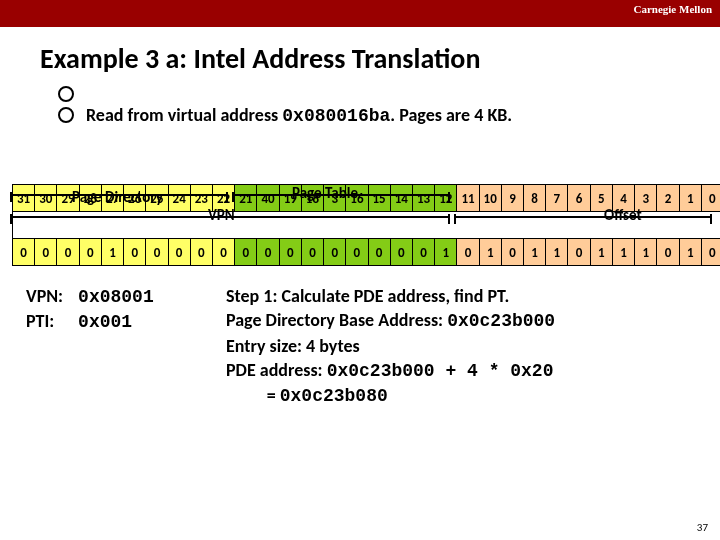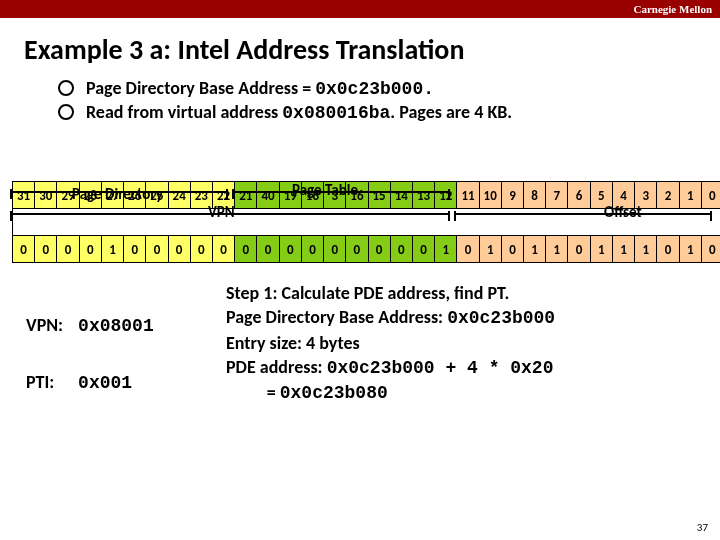--- a/index.html
+++ b/index.html
@@ -7,35 +7,35 @@
     padding: 0;
     width: 720px;
     height: 540px;
     background: #fff;
     font-family: Calibri, Arial, sans-serif;
     color: #000;
     overflow: hidden;
   }
   .header-bar {
     background: #900;
-    height: 18px;
+    height: 27px;
     width: 100%;
     color: #fff;
     font-size: 11px;
     font-weight: bold;
     text-align: right;
     padding-right: 8px;
     box-sizing: border-box;
     line-height: 18px;
     font-family: "Times New Roman", serif;
   }
   .title {
     font-size: 28px;
     font-weight: bold;
-    margin: 14px 0 10px 24px;
+    margin: 14px 0 10px 40px;
   }
   .bullets {
     margin-left: 58px;
     font-size: 18px;
     font-weight: bold;
   }
   .bullets .row {
     display: flex;
     align-items: center;
     margin-bottom: 2px;
@@ -100,21 +100,20 @@
     font-size: 18px;
     font-weight: bold;
   }
   .left-block {
     width: 200px;
     line-height: 1.35;
   }
   .left-block .lab {
     display: inline-block;
     width: 48px;
-    margin-top: 32px;
   }
   .right-block {
     flex: 1;
     line-height: 1.35;
   }
   .pagenum {
     position: absolute;
     bottom: 6px;
     right: 12px;
     font-size: 11px;
@@ -126,23 +125,20 @@
 
 <div class="header-bar">
   <span>Carnegie Mellon</span>
 </div>
 
 <div class="title">Example 3 a: Intel Address Translation</div>
 
 <div class="bullets">
   <div class="row">
     <span class="marker"></span>
-    <span>
-      <span>Page Directory Base Address = </span><span class="mono">0x0c23b000.</span>
-    </span>
   </div>
   <div class="row">
     <span class="marker"></span>
     <span>
       <span>Read from virtual address </span><span class="mono">0x080016ba</span><span>. Pages are 4 KB.</span>
     </span>
   </div>
 </div>
 
 <div class="diagram">

